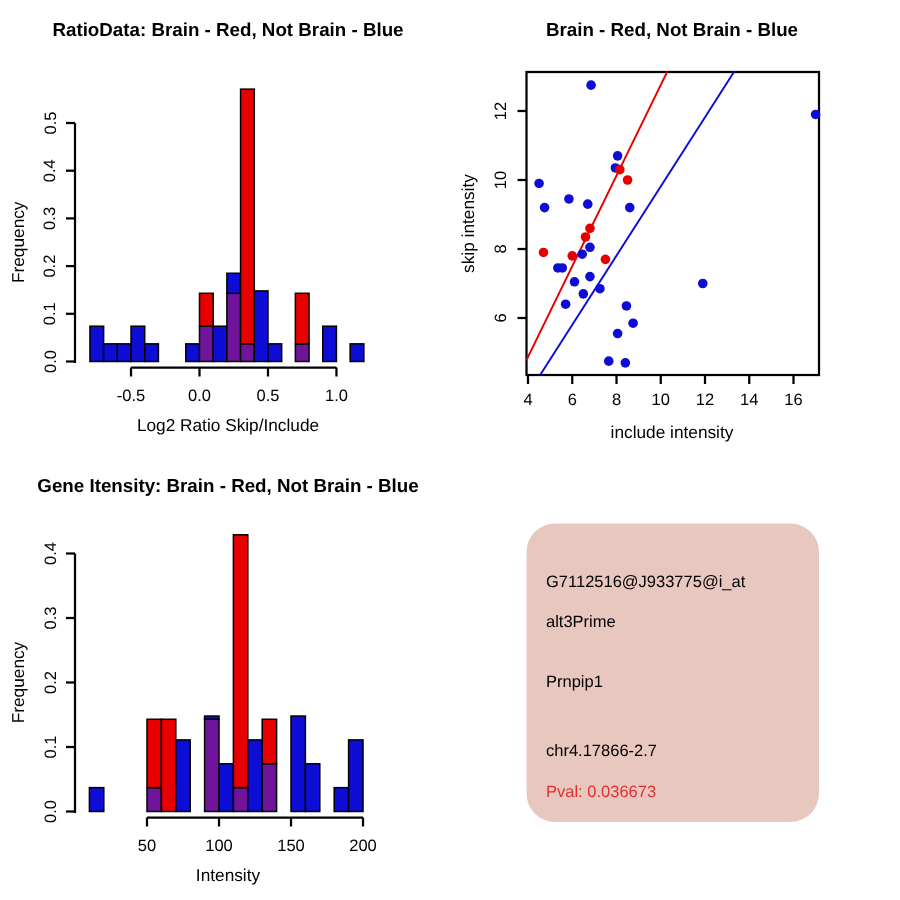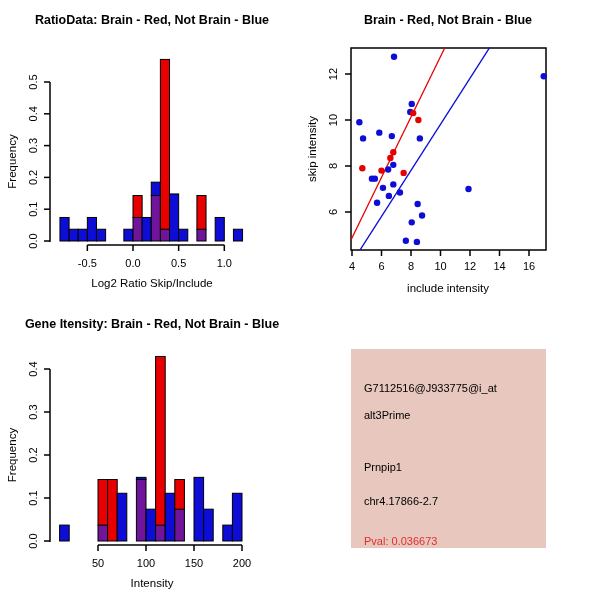--- a/index.html
+++ b/index.html
@@ -160,20 +160,20 @@
       <rect x="155.6" y="56.53" width="9.6" height="168.56" fill="#E80000" stroke="#000" stroke-width="1"></rect>
       <rect x="165.2" y="193.26999999999998" width="9.6" height="47.73000000000002" fill="#0D0DD6" stroke="#000" stroke-width="1"></rect>
       <rect x="174.8" y="209.18" width="9.6" height="31.819999999999993" fill="#70149B" stroke="#000" stroke-width="1"></rect>
       <rect x="174.8" y="179.51" width="9.6" height="29.670000000000016" fill="#E80000" stroke="#000" stroke-width="1"></rect>
       <rect x="194" y="177.36" width="9.6" height="63.639999999999986" fill="#0D0DD6" stroke="#000" stroke-width="1"></rect>
       <rect x="203.6" y="209.18" width="9.6" height="31.819999999999993" fill="#0D0DD6" stroke="#000" stroke-width="1"></rect>
       <rect x="222.8" y="225.09" width="9.6" height="15.909999999999997" fill="#0D0DD6" stroke="#000" stroke-width="1"></rect>
       <rect x="232.4" y="193.26999999999998" width="9.6" height="47.73000000000002" fill="#0D0DD6" stroke="#000" stroke-width="1"></rect>
     </svg>
 
-  <div id="info-box" style="left: 351px; top: 349px; width: 195px; height: 199px; background: rgb(232, 199, 190);">
+  <div id="info-box" style="left: 351px; top: 349px; width: 195px; height: 199px; background: rgb(232, 199, 190); border-radius: 19px;">
     <div class="info-line" style="top:33px">G7112516@J933775@i_at</div>
     <div class="info-line" style="top:60px">alt3Prime</div>
-    <div class="info-line" style="top:112px">Prnpip1</div>
+    <div class="info-line" style="top:100px">Prnpip1</div>
     <div class="info-line" style="top:146px">chr4.17866-2.7</div>
-    <div class="info-line" style="top: 186px; color: rgb(224, 48, 48);">Pval: 0.036673</div>
+    <div class="info-line" style="top: 173px; color: rgb(224, 48, 48);">Pval: 0.036673</div>
   </div>
 </div>
 
 </body></html>

